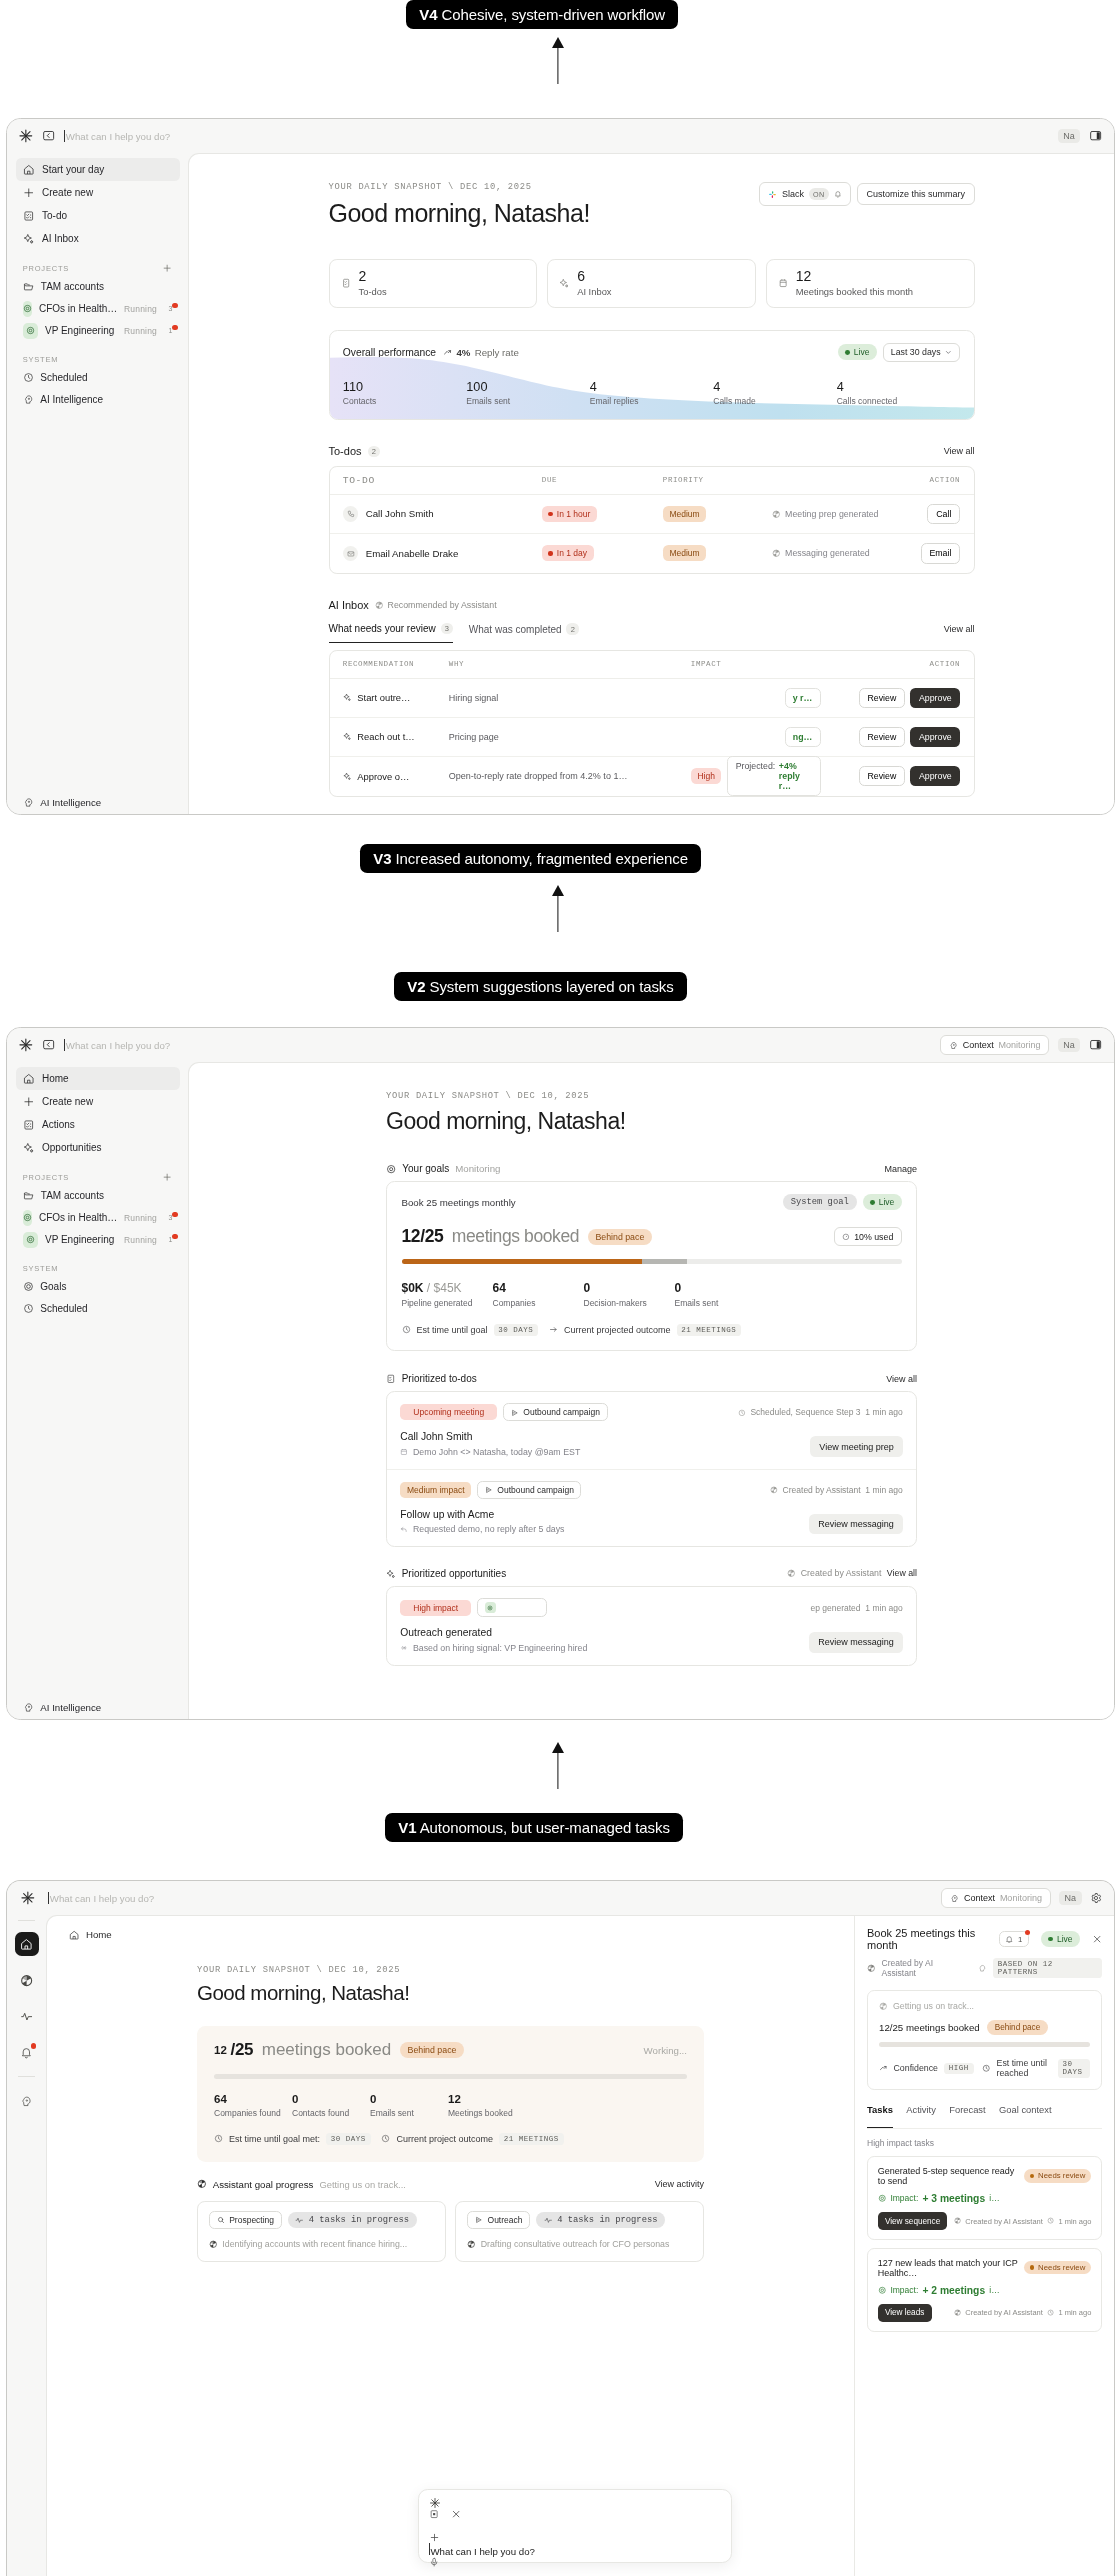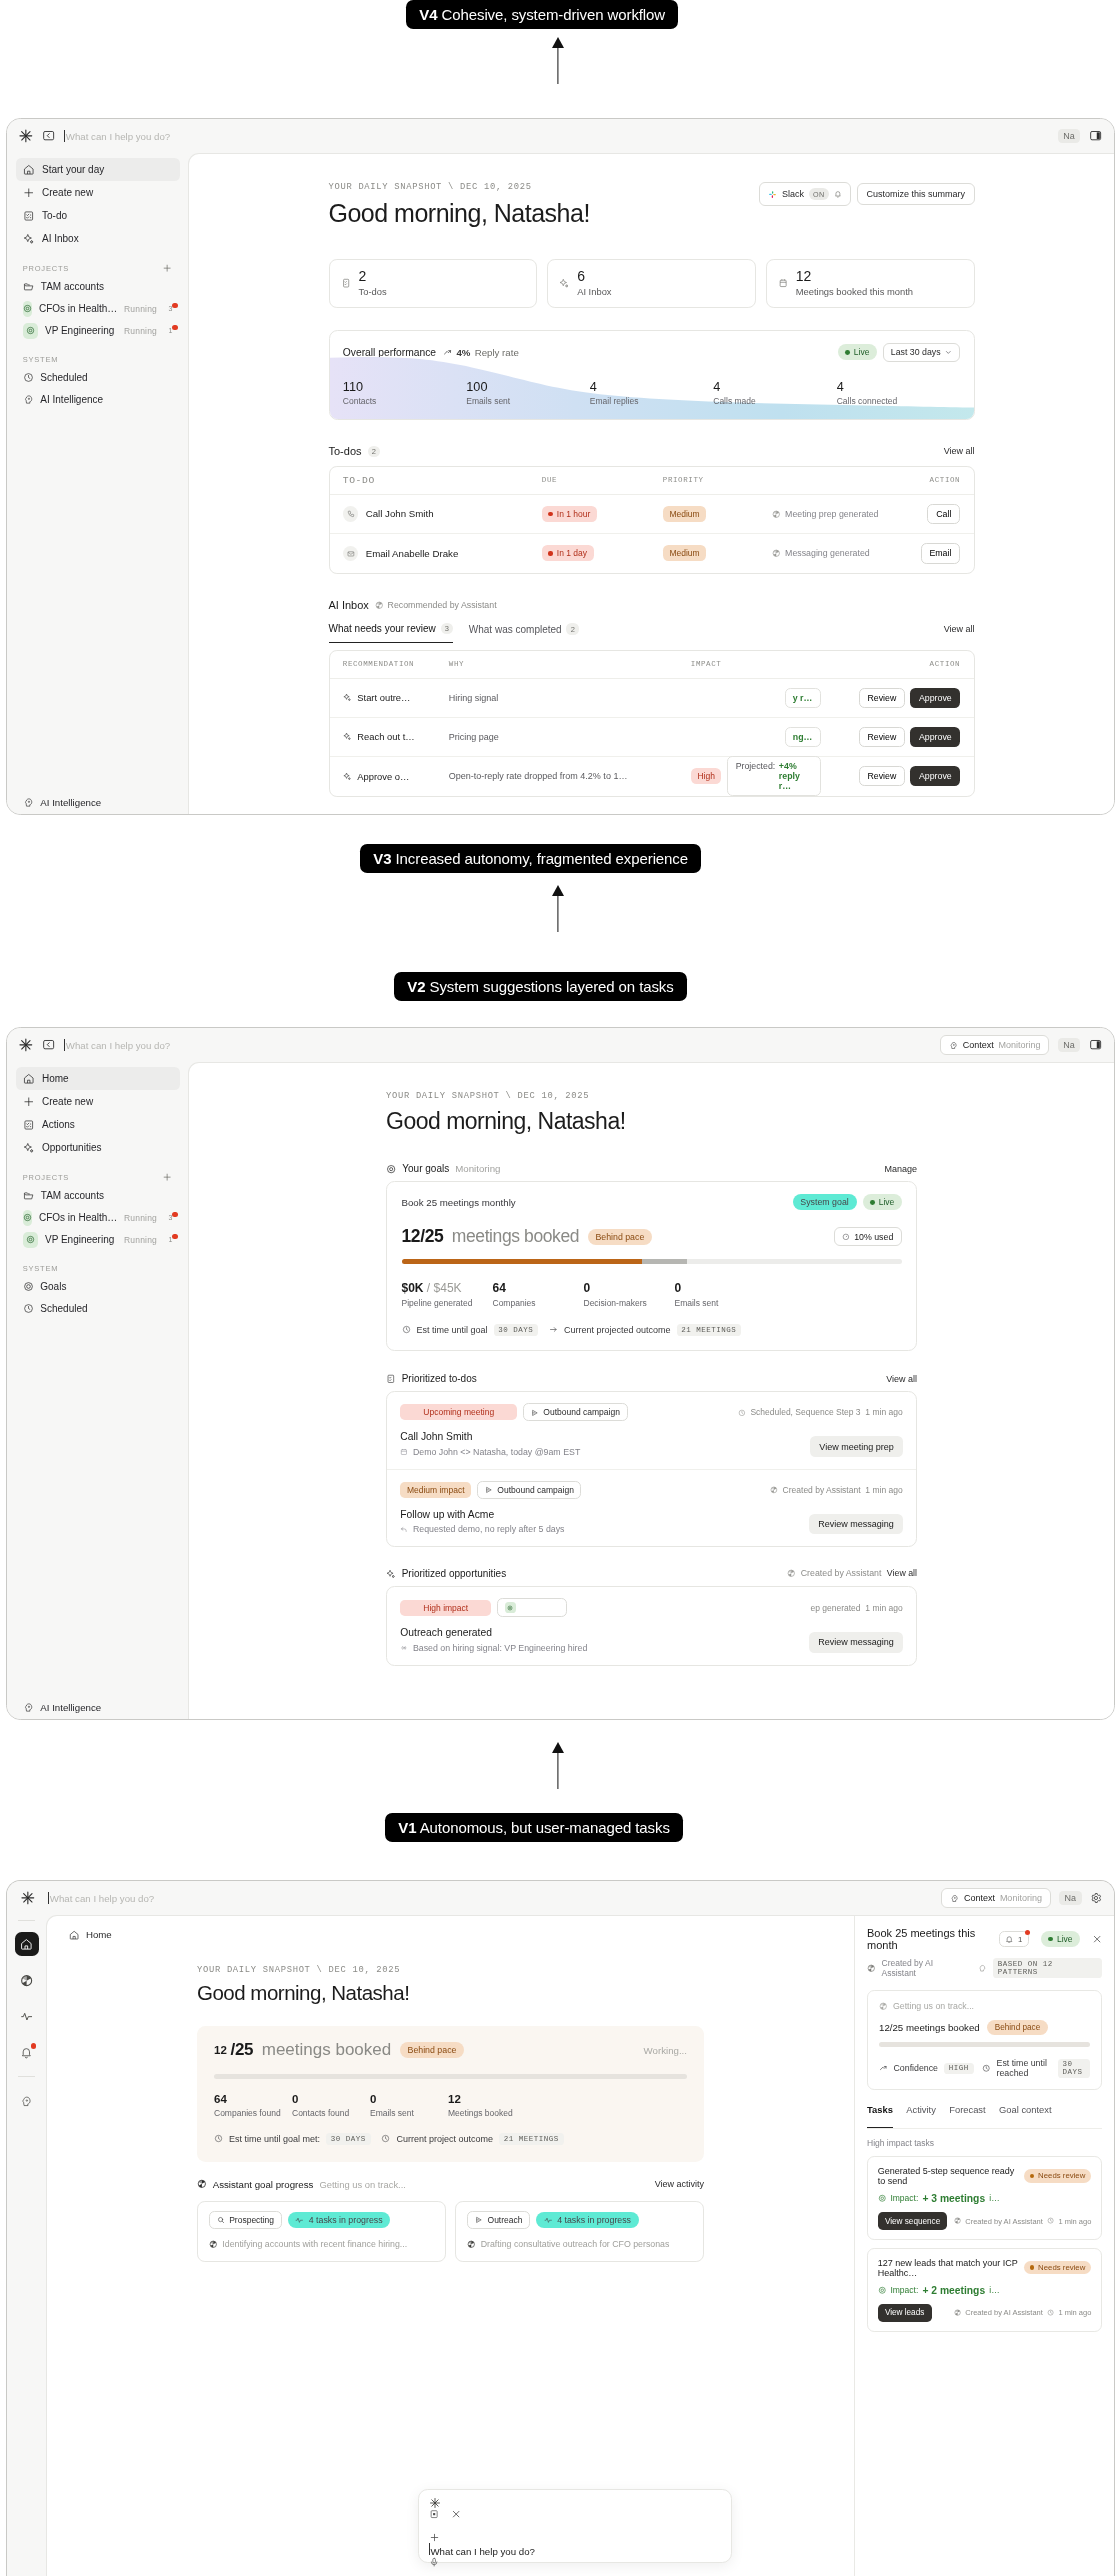--- a/index.html
+++ b/index.html
@@ -149,42 +149,42 @@
   .tabs { display:flex; align-items:center; gap:15.7px; border-bottom:0; margin-bottom: 7.2px;}
   .tab { font-size:10px; color:#55555a; padding-bottom: 7.2px; display:flex; align-items:center; gap:4.8px;}
   .tab.active { color:#111; font-weight:500; border-bottom:1.8px solid #222;}
 
   
   .ctx-pill { border:0.6px solid #dcdcd8; border-radius:6px; background:#fff; padding:3.6px 7.8px; font-size:9px; display:flex; align-items:center; gap:4.8px;}
   .ctx-pill .mono-grey { color:#a3a3a0; }
   .goal-card { border:0.6px solid #e6e6e2; border-radius:8.5px; background:#fff; padding: 12px 14.5px 14.5px;}
   .goal-top { display:flex; align-items:center;}
   .goal-top .t { font-size:9.7px; color:#36363a;}
-  .chip-grey { background:#5eead4; border-radius:11px; padding:3px 7.8px; font-size:8.8px; color:#46464a;}
+  .chip-grey { background:#e5e5e5; border-radius:11px; padding:3px 7.8px; font-size:8.8px; color:#46464a;font-family:Liberation Mono, monospace;}
   .bigline { display:flex; align-items:center; gap:8.5px; margin-top: 15.7px;}
   .bigline .n { font-size:17.5px; font-weight:600; letter-spacing:-0.4px;}
   .bigline .u { font-size:17.5px; font-weight:500; color:#8a8a86; letter-spacing:-0.4px;}
   .chip-peach { background:#f6dcc4; color:#8a4b12; border-radius:11px; padding:3px 7.8px; font-size:8.8px;}
   .used-pill { margin-left:auto; border:0.6px solid #dcdcd8; border-radius:6px; padding:3.6px 7.2px; font-size:8.8px; display:flex; gap:4.2px; align-items:center;}
   .pbar { height: 5.4px; border-radius:3px; background:#ececea; margin-top: 12px; display:flex; overflow:hidden;}
   .pbar .fill { background:#bb6517; }
   .pbar .pace { background:#b6b6b2; }
   .kpis { display:flex; margin-top: 17px;}
   .kpis .col { flex: 0 0 91px;}
   .kpis .v { font-size:12px; font-weight:600;}
   .kpis .v .grey { color:#9a9a96; font-weight:500;}
   .kpis .k { font-size:8.5px; color:#65656a; margin-top:3px;}
   .foot-meta { display:flex; align-items:center; gap:6px; margin-top:15.7px; font-size:9px; color:#3a3a3c;}
   .mono-chip { font-family:"Liberation Mono", monospace; background:#f1f1ee; border-radius:3.6px; padding:1.8px 4.8px; font-size:7.5px; letter-spacing:0.5px; color:#5c5c58;}
 
   .task-card { border:0.6px solid #e6e6e2; border-radius:8.5px; background:#fff; }
   .task-row { padding: 11px 13.3px 12px; border-bottom:0.6px solid #f0f0ec; position:relative;}
   .task-row:last-child { border-bottom:none;}
   .task-tags { display:flex; align-items:center; gap:6px;}
-  .tag-red { background:#fbd9d4; color:#b1301b; border-radius:4.8px; padding:3px 23px; font-size:8.5px;}
+  .tag-red { background:#fbd9d4; color:#b1301b; border-radius:4.8px; padding:3px 13px; font-size:8.5px;}
   .tag-peach { background:#f6dcc4; color:#8a4b12; border-radius:4.8px; padding:3px 6.6px; font-size:8.5px;}
   .tag-outline { border:0.6px solid #dcdcd8; border-radius:5.4px; padding:3px 6.6px; font-size:8.5px; display:flex; align-items:center; gap:4.8px; color:#2b2b2c;}
   .task-meta { margin-left:auto; display:flex; align-items:center; gap:4.8px; font-size:8.5px; color:#8b8b88;}
   .task-title { font-size:10.3px; margin-top: 9.7px;}
   .task-sub { font-size:8.8px; color:#83838a; margin-top:4.8px; display:flex; align-items:center; gap:4.8px;}
   .task-btn { position:absolute; right:13.3px; bottom:12px; background:#efefec; border-radius:5.4px; padding:5.4px 9px; font-size:9px;}
 
   
   .rail { width: 39px; flex:0 0 39px; background:#f7f7f6; display:flex; flex-direction:column; align-items:center; padding-top: 4.8px; gap:12px;}
   .rail .sep { width: 17px; height:0.6px; background:#e0e0dc; }

